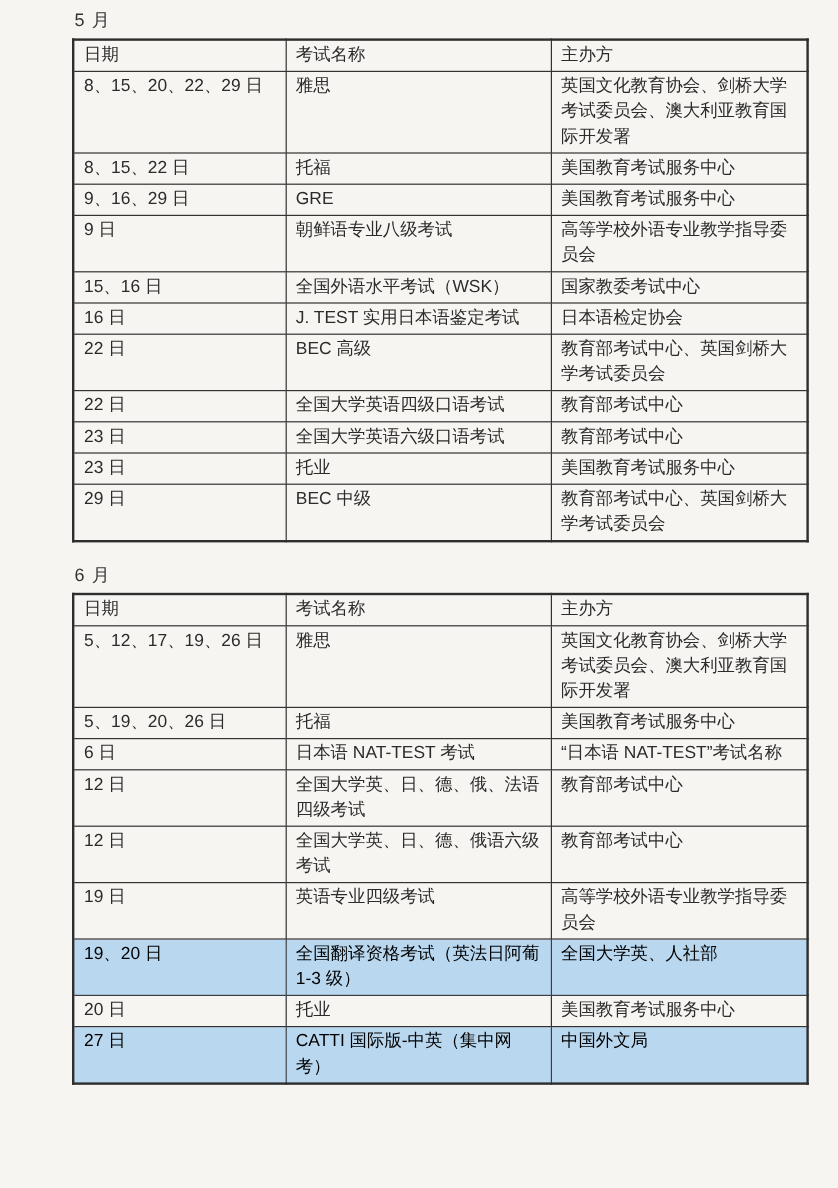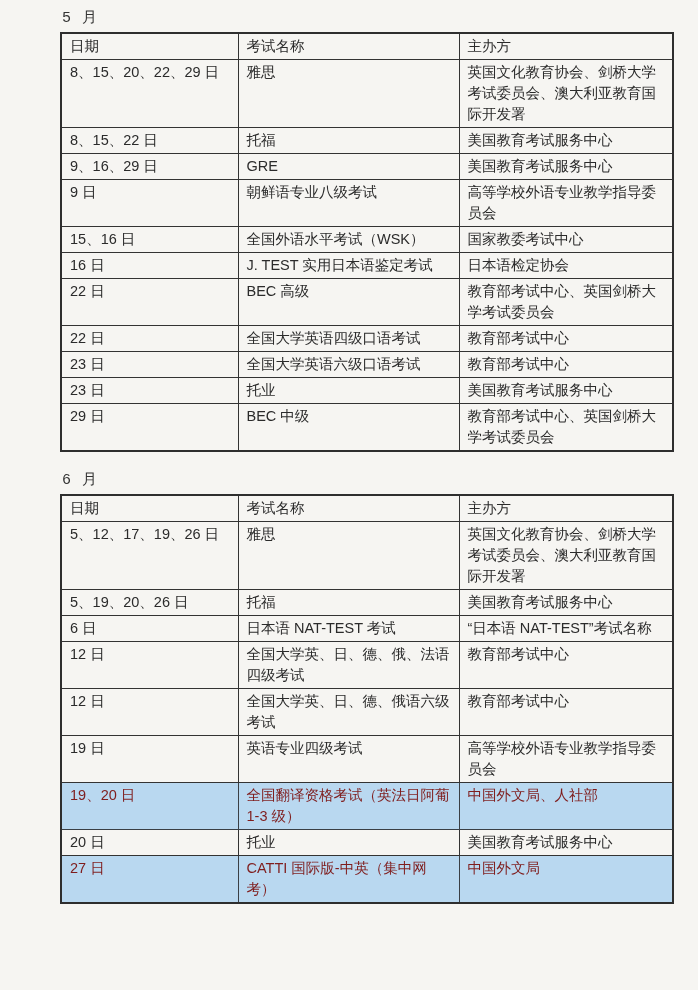--- a/index.html
+++ b/index.html
@@ -9,21 +9,20 @@
     font-family:"Liberation Sans","DejaVu Sans",sans-serif;
     color:#2b2b2b;
     -webkit-font-smoothing:antialiased;
   }
   .page{position:relative;width:698px;height:990px;overflow:hidden;}
   .month-label{
     margin:0 0 5px 62px;
     font-size:15px;
     letter-spacing:1px;
     color:#333;
-    font-family:Liberation Mono, monospace;
   }
   .section-may{padding-top:8px;}
   .section-june{padding-top:18px;}
   table.exam-table{
     margin-left:60px;
     width:612px;
     border-collapse:collapse;
     table-layout:fixed;
     font-size:14.5px;
     background:transparent;
@@ -35,21 +34,21 @@
     text-align:left;
     vertical-align:top;
     font-weight:normal;
     word-break:break-all;
     color:#2b2b2b;
   }
   table.exam-table{border:2px solid #2e2e2e;}
   table.exam-table thead th{height:21px;}
   tr.hl td{
     background:#b9d8f0;
-    color:#7f1d1d;
+    color:#000000;
     border-color:#3a3f45;
   }
 </style>
 </head>
 <body>
 
 <div class="page">
 
   <section class="section-may">
     <div class="month-label">5 月</div>
@@ -168,21 +167,21 @@
             <td>教育部考试中心</td>
           </tr>
           <tr>
             <td>19 日</td>
             <td>英语专业四级考试</td>
             <td>高等学校外语专业教学指导委员会</td>
           </tr>
           <tr class="hl">
             <td>19、20 日</td>
             <td>全国翻译资格考试（英法日阿葡 1-3 级）</td>
-            <td>中国外文局、人社部</td>
+            <td>全国大学英、人社部</td>
           </tr>
           <tr>
             <td>20 日</td>
             <td>托业</td>
             <td>美国教育考试服务中心</td>
           </tr>
           <tr class="hl">
             <td>27 日</td>
             <td>CATTI 国际版-中英（集中网考）</td>
             <td>中国外文局</td>

